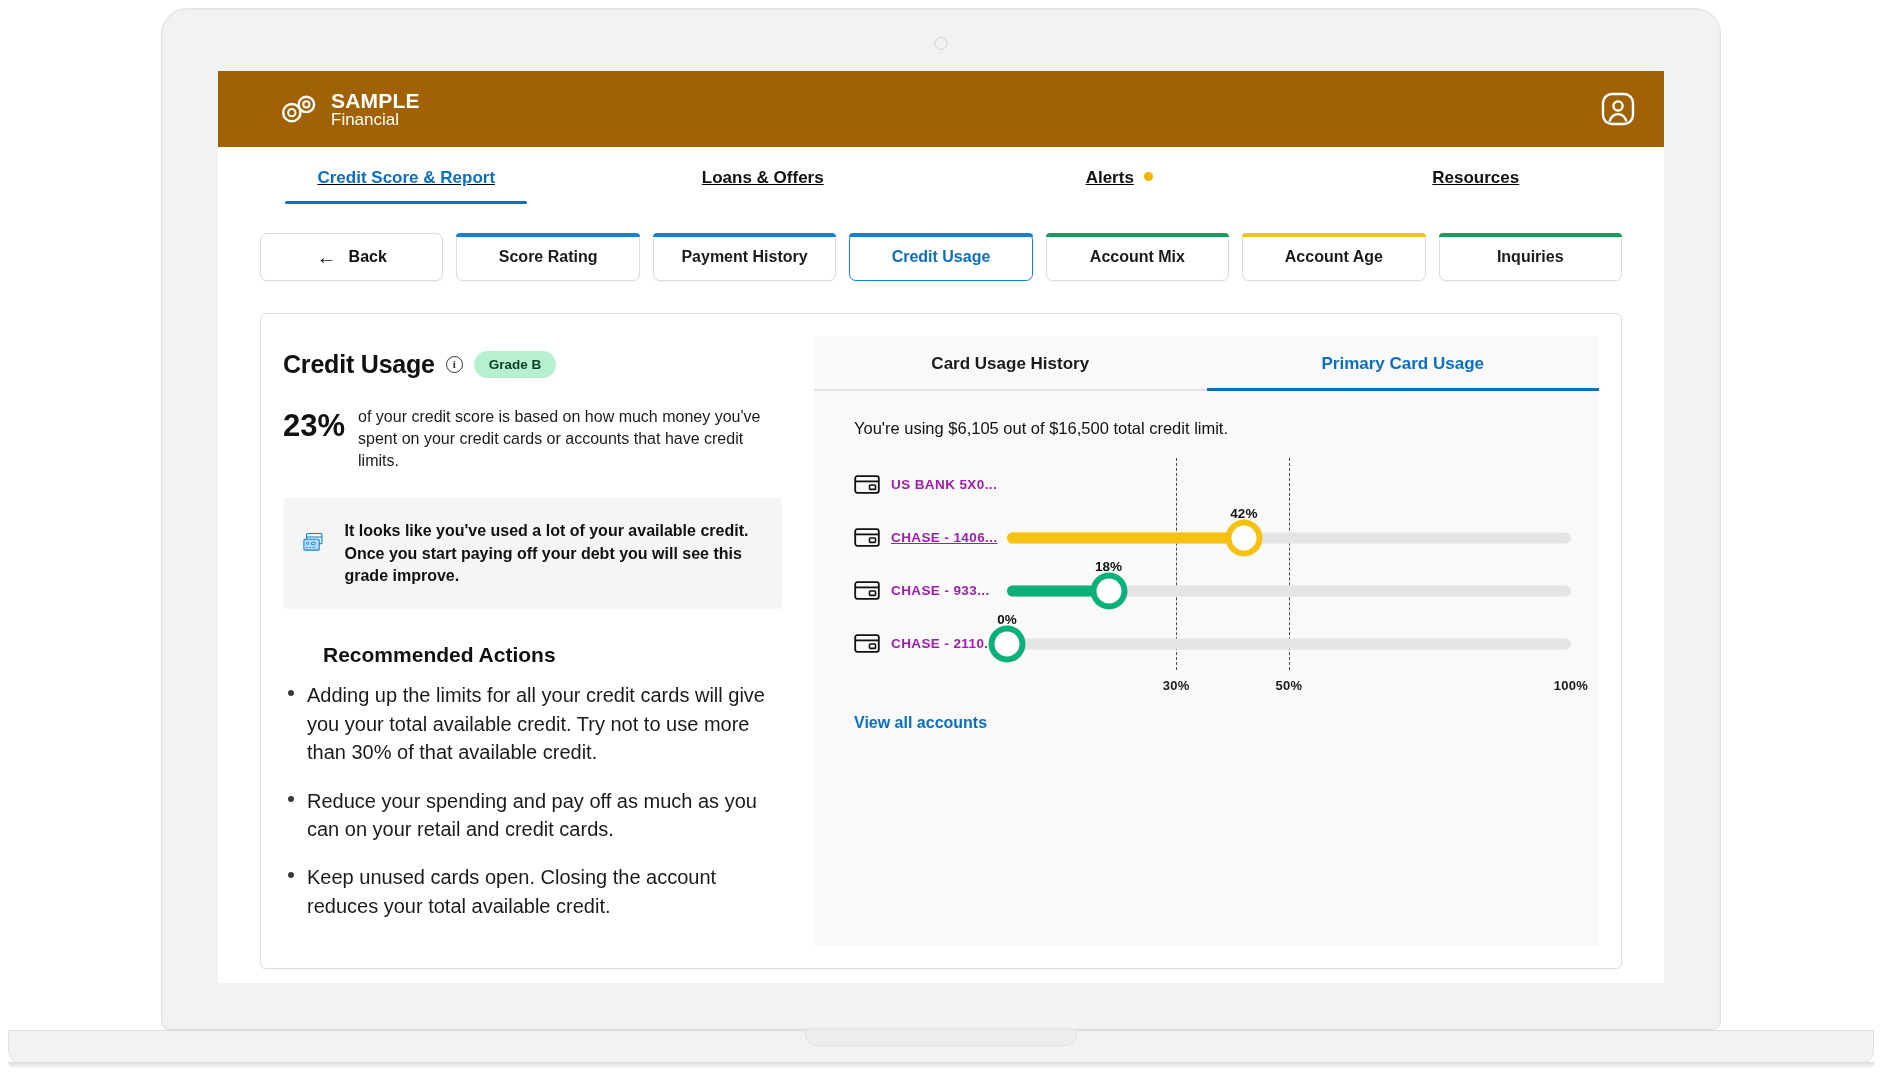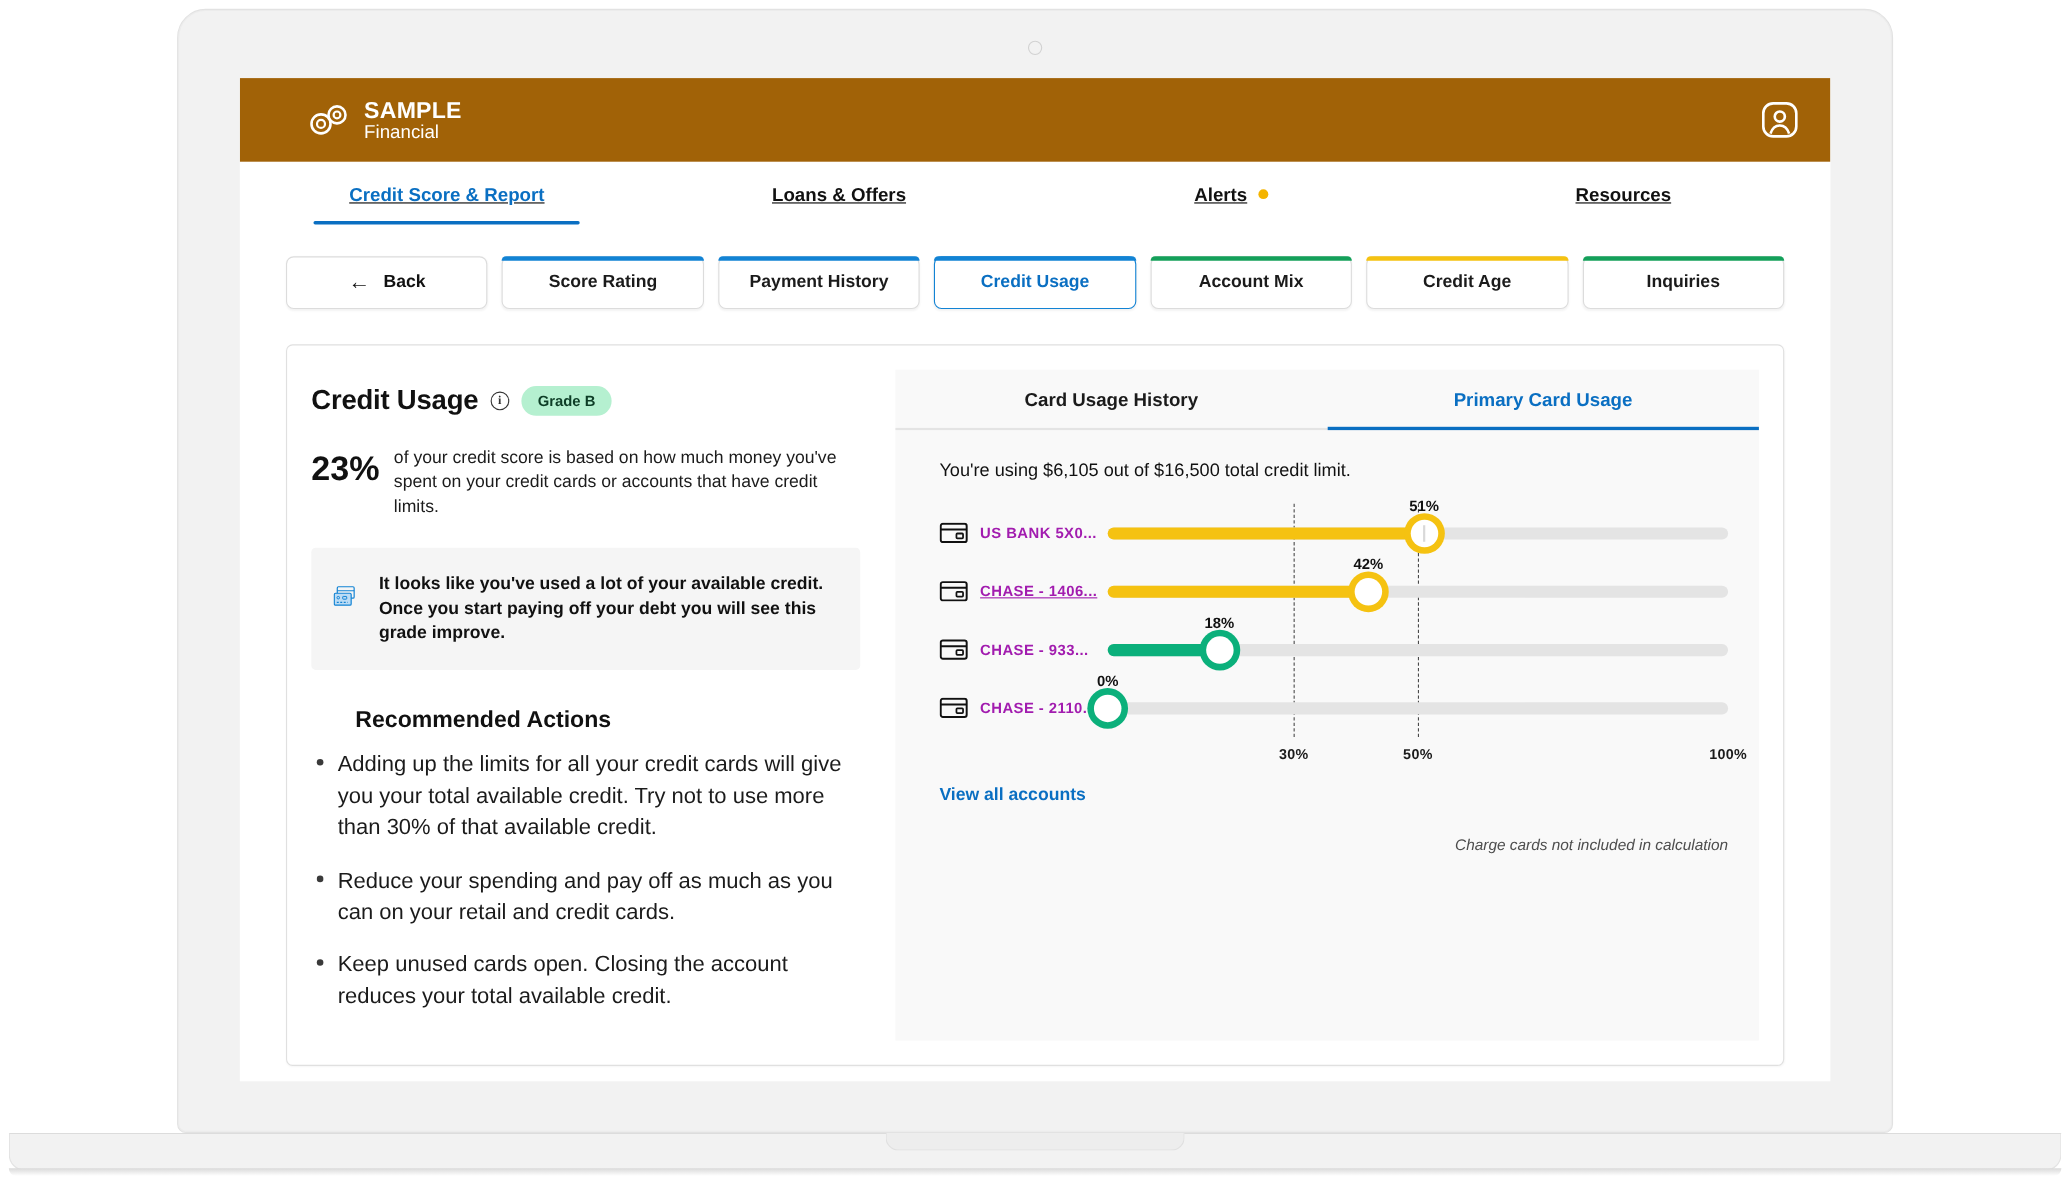--- a/index.html
+++ b/index.html
@@ -284,21 +284,21 @@
       <div class="pill active">
         <span class="topbar" style="background:#1283d4"></span>
         <span>Credit Usage</span>
       </div>
       <div class="pill">
         <span class="topbar" style="background:#14a05a"></span>
         <span>Account Mix</span>
       </div>
       <div class="pill">
         <span class="topbar" style="background:#f5c211"></span>
-        <span>Credit Age</span>
+        <span>Account Age</span>
       </div>
       <div class="pill">
         <span class="topbar" style="background:#14a05a"></span>
         <span>Inquiries</span>
       </div>
     </div>
 
     <div class="panel">
 
       <div class="panel-left">
@@ -351,28 +351,20 @@
             <div class="vline" style="left:calc(153px + 0.30 * (100% - 153px)); height:212px;"></div>
             <div class="vline" style="left:calc(153px + 0.50 * (100% - 153px)); height:212px;"></div>
 
             <div class="crow">
               <svg class="card-ico" viewBox="0 0 26 19">
                 <rect x="1.2" y="1.2" width="23.6" height="16.6" rx="2" fill="none" stroke="#111" stroke-width="1.8"></rect>
                 <line x1="1.2" y1="6.4" x2="24.8" y2="6.4" stroke="#111" stroke-width="1.8"></line>
                 <rect x="15.5" y="10" width="6" height="4.4" rx="0.8" fill="none" stroke="#111" stroke-width="1.6"></rect>
               </svg>
               <div class="crow-label">US BANK 5X0...</div>
-              <div class="track-wrap">
-                <div class="track"></div>
-                <div class="fill" style="width:51%;background:#f5c211;"></div>
-                <div class="thumb" style="left:51%;box-shadow:0 0 0 6px #f5c211;">
-                  <span class="tick"></span>
-                  <span class="thumb-val">51%</span>
-                </div>
-              </div>
             </div>
 
             <div class="crow">
               <svg class="card-ico" viewBox="0 0 26 19">
                 <rect x="1.2" y="1.2" width="23.6" height="16.6" rx="2" fill="none" stroke="#111" stroke-width="1.8"></rect>
                 <line x1="1.2" y1="6.4" x2="24.8" y2="6.4" stroke="#111" stroke-width="1.8"></line>
                 <rect x="15.5" y="10" width="6" height="4.4" rx="0.8" fill="none" stroke="#111" stroke-width="1.6"></rect>
               </svg>
               <div class="crow-label link">CHASE - 1406...</div>
               <div class="track-wrap">
@@ -417,21 +409,20 @@
           </div>
 
           <div class="axis">
             <span class="axis-lbl" style="left:calc(153px + 0.30 * (100% - 153px));">30%</span>
             <span class="axis-lbl" style="left:calc(153px + 0.50 * (100% - 153px));">50%</span>
             <span class="axis-lbl" style="left:calc(153px + 1.0 * (100% - 153px));">100%</span>
           </div>
         </div>
 
         <div class="viewall">View all accounts</div>
-        <div class="footnote">Charge cards not included in calculation</div>
       </div>
     </div>
 
     <div class="promo">
       <div>
         <div class="promo-title">Transfer Balances and Save</div>
 
       </div>
       <button class="promo-btn">Learn More</button>
     </div>

